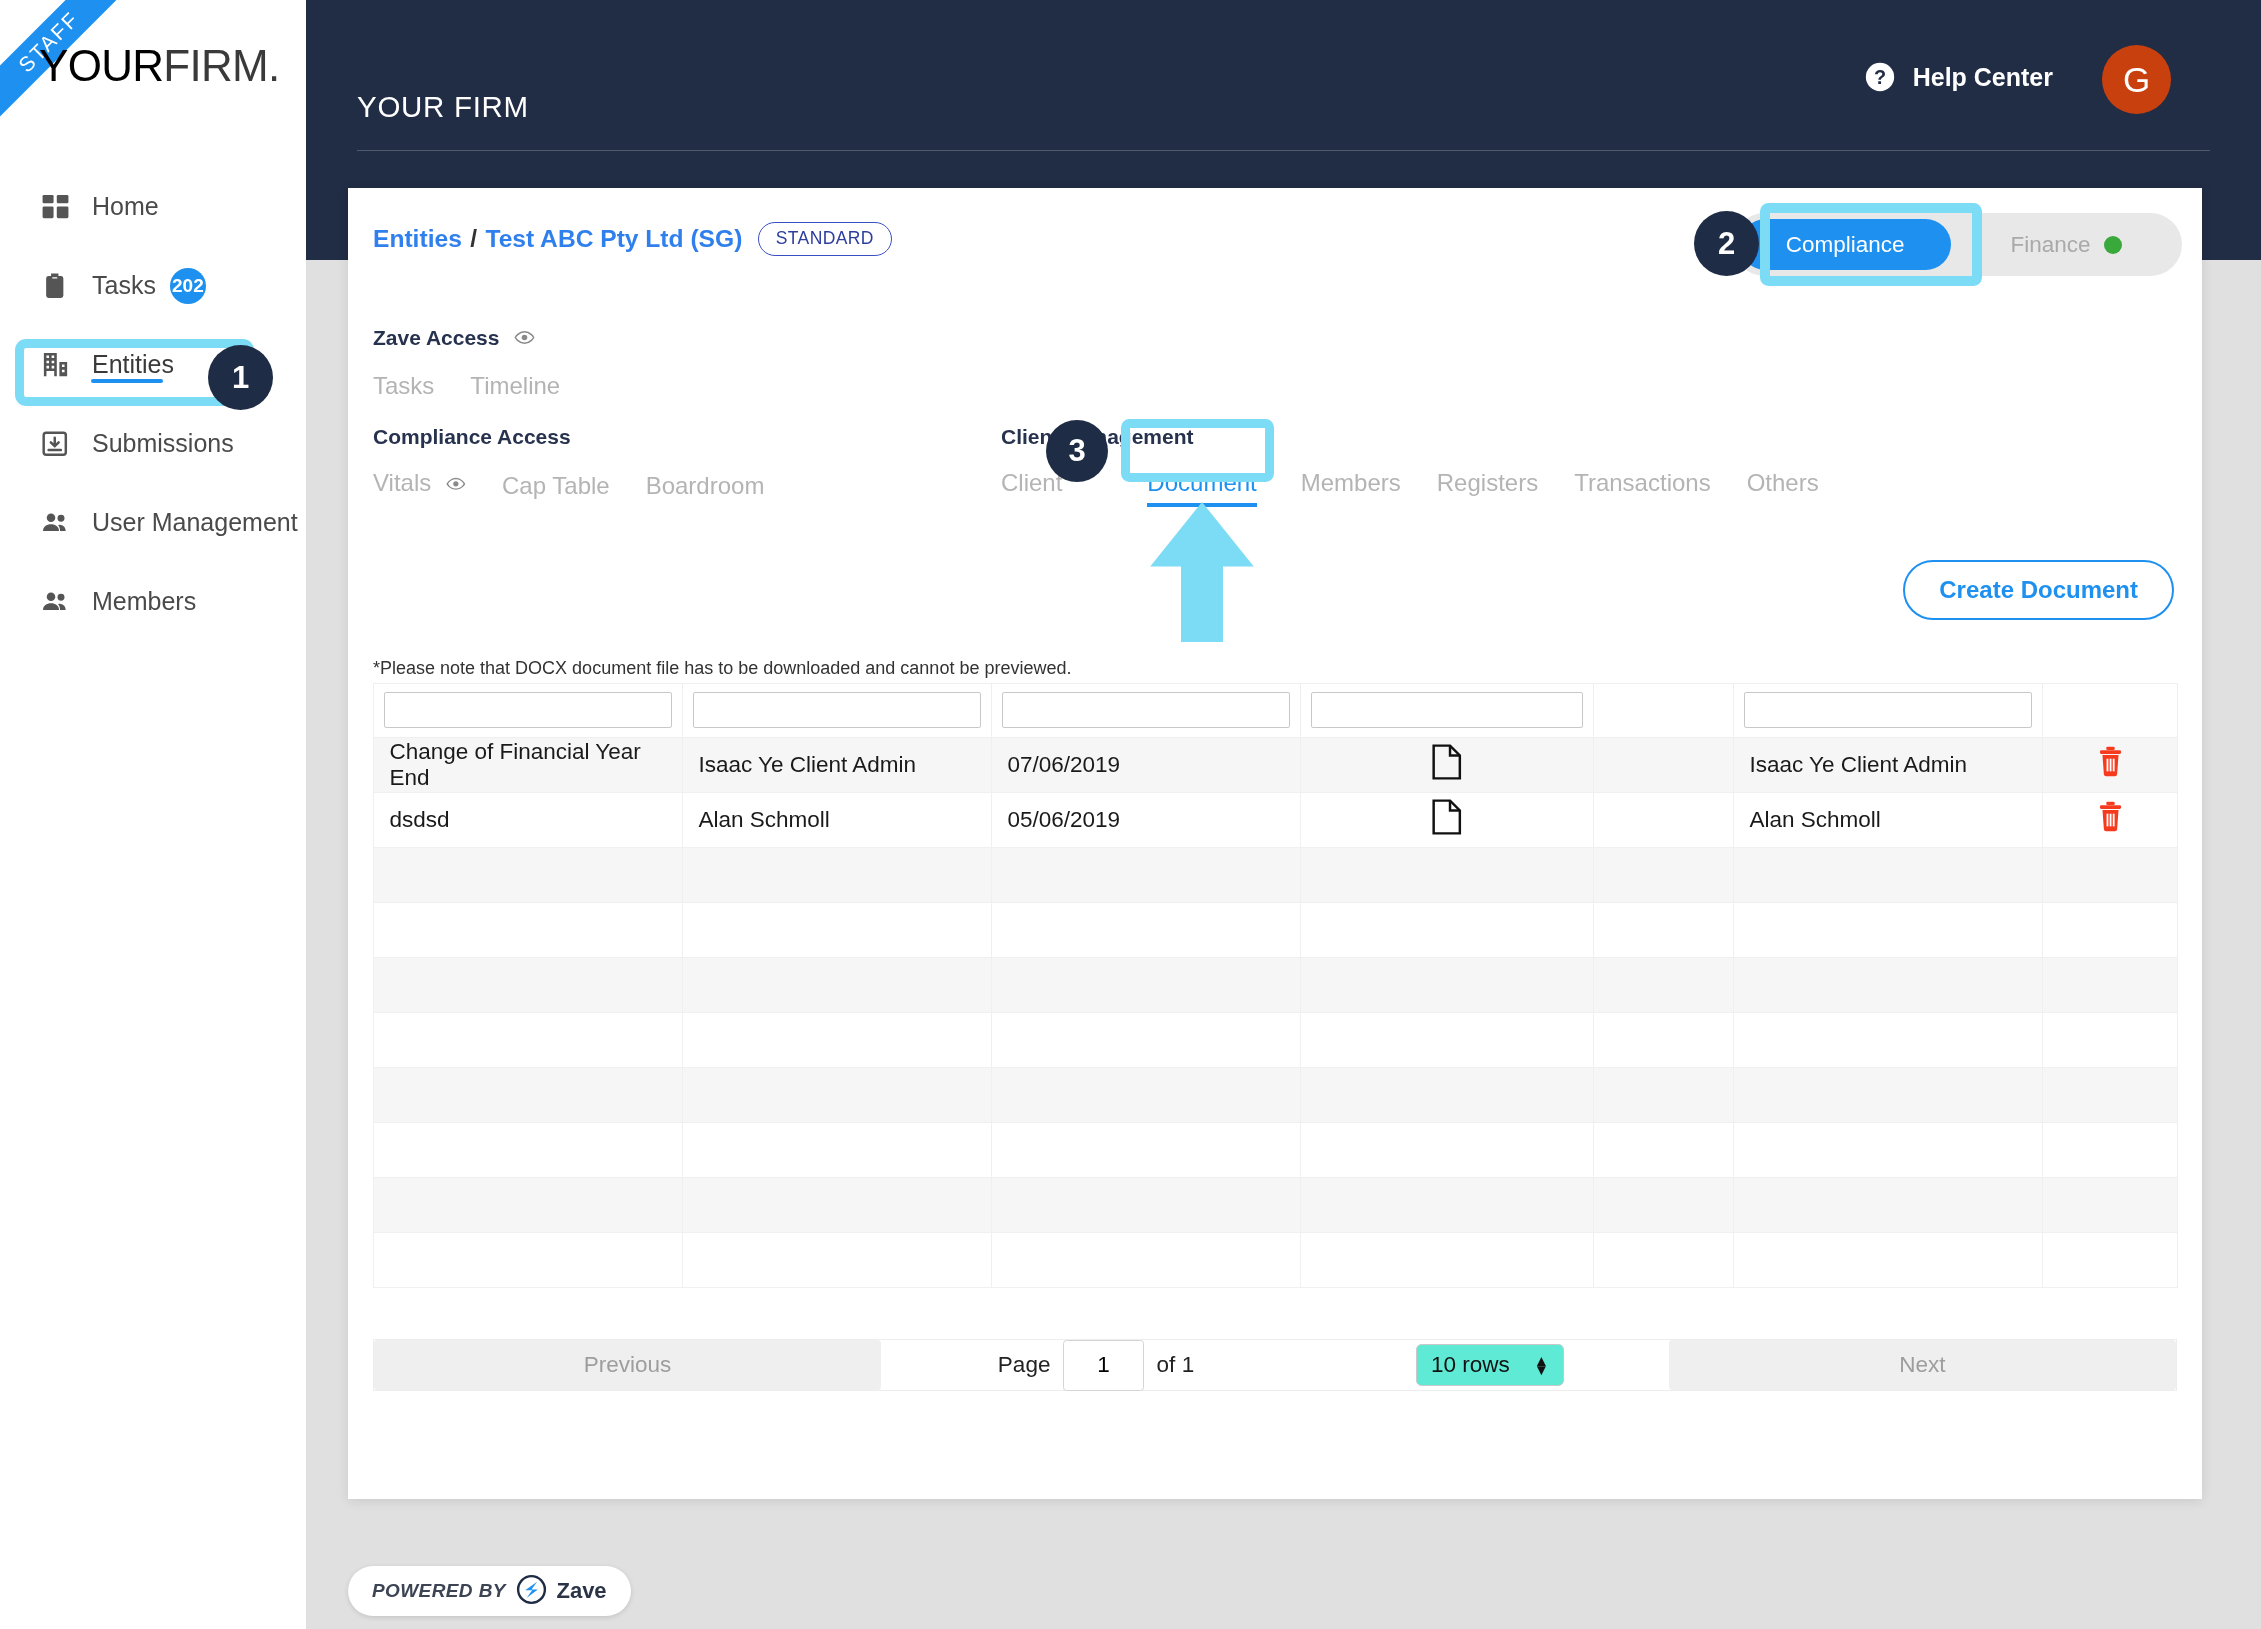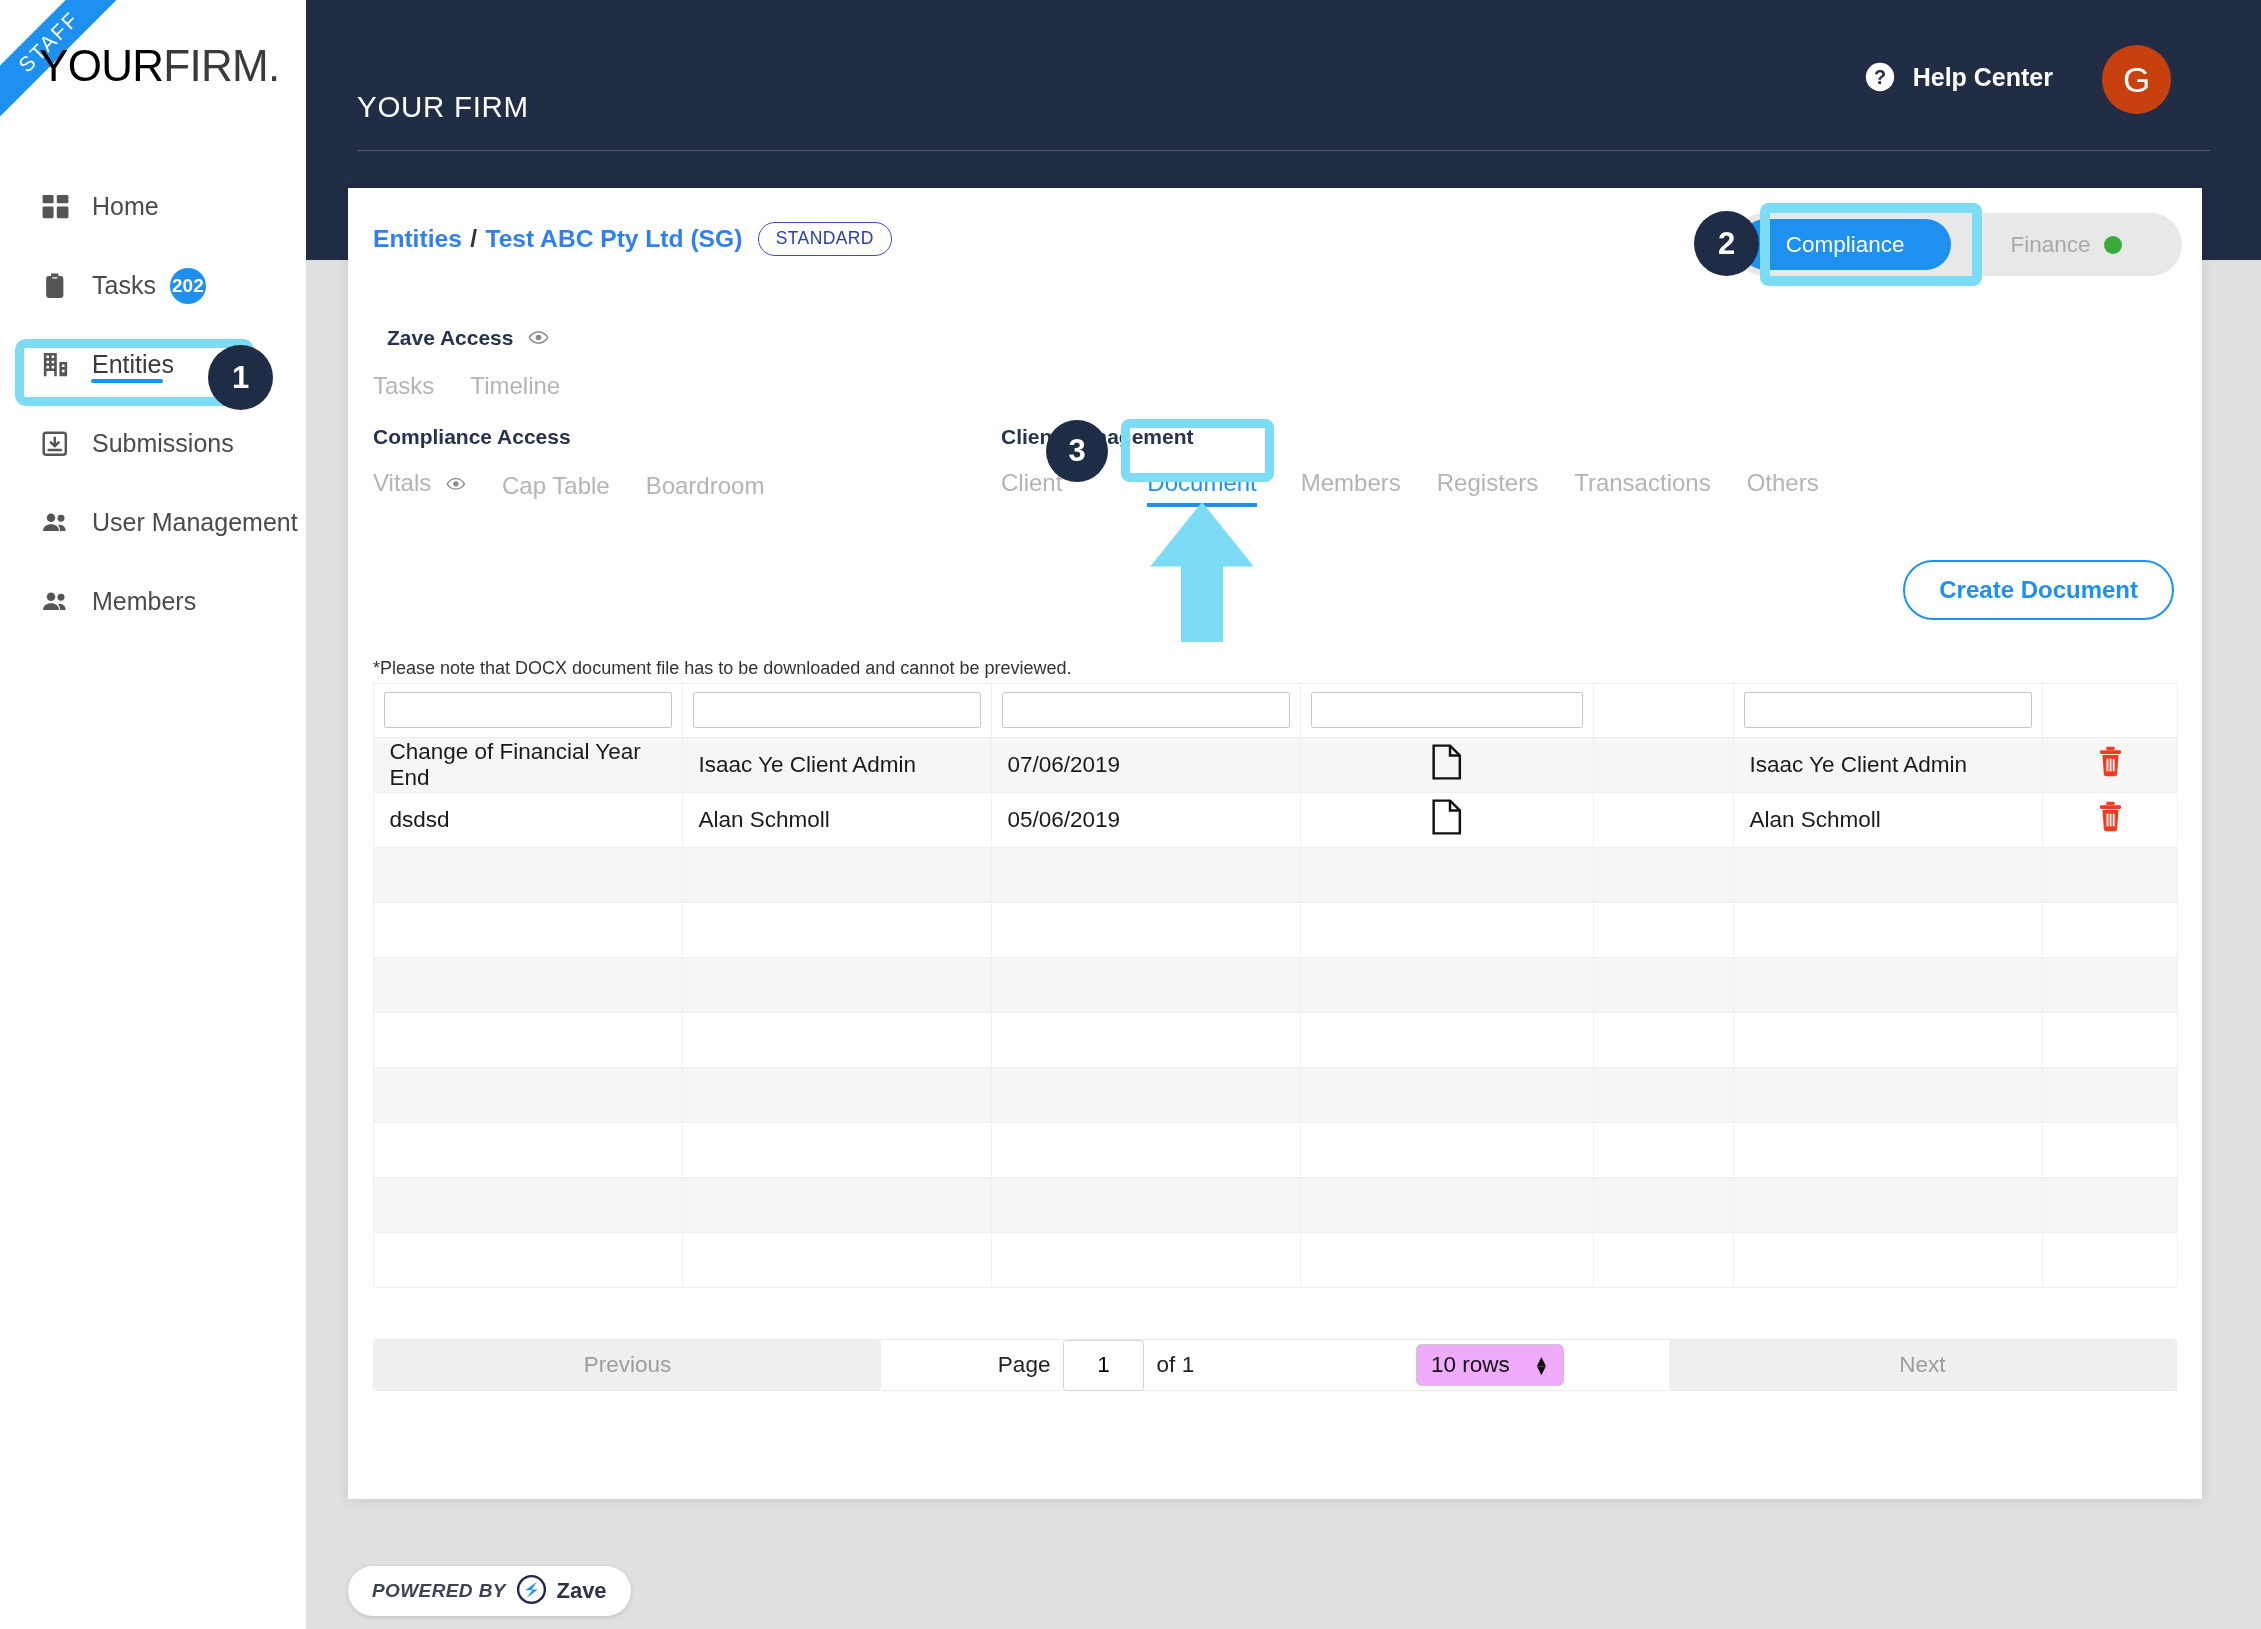--- a/index.html
+++ b/index.html
@@ -169,21 +169,21 @@
   .pg-btn { background: #EFEFEF; color: #9D9D9D; font-size: 22.5px;
             display: flex; align-items: center; justify-content: center; }
   .pg-prev { width: 507px; border-radius: 3.5px; }
   .pg-next { width: 507px; border-radius: 3.5px; margin-left: auto; }
   .pg-mid { display: flex; align-items: center; justify-content: center; gap: 12.6px;
             font-size: 22.5px; color: #222; flex: 1; margin-left: 36px; }
   .pg-input { width: 81px; height: 51px; border: 0.7px solid #D5D5D5; border-radius: 3.5px;
               text-align: center; font-size: 22.5px; background: #fff;
               font-family: "Liberation Sans", sans-serif; }
   .rows-sel { display: flex; align-items: center; gap: 24px; border: 0.7px solid #C9C9C9;
-              border-radius: 5.6px; padding: 7px 14px; font-size: 22.5px; background: #f0abfc;
+              border-radius: 5.6px; padding: 7px 14px; font-size: 22.5px; background: #5eead4;
               color: #111; }
   .updown { display: flex; flex-direction: column; line-height: .6; font-size: 15.4px; }
 
   .zave-badge {
     position: absolute; left: 348px; top: 1566px; background: #fff;
     border-radius: 28px; padding: 8.4px 24px; display: flex; align-items: center;
     gap: 9.8px; box-shadow: 0 1.4px 4.9px rgba(0,0,0,0.13);
   }
   .zave-text1 { font-size: 19px; font-style: italic; font-weight: 700;
                 color: #3C4454; letter-spacing: 0.4px; }
@@ -307,21 +307,21 @@
       <div class="seg-btn seg-active">
         <span>Compliance</span>
       </div>
       <div class="seg-btn seg-inactive">
         <span>Finance</span>
         <span class="green-dot"></span>
       </div>
     </div>
     <div class="hl-compliance"></div>
 
-    <div class="sec-title" style="left:39px; top:138px;">
+    <div class="sec-title" style="left:25px; top:138px;">
       <span>Zave Access</span>
       <span class="eye-ico">
         <svg width="21" height="21" viewBox="0 0 24 24" fill="none" stroke="#8A8A8A" stroke-width="1.7">
           <path d="M1.5 12S5 5.5 12 5.5 22.5 12 22.5 12 19 18.5 12 18.5 1.5 12 1.5 12z"></path>
             <circle cx="12" cy="12" r="3.2" fill="#8A8A8A" stroke="none"></circle>
         </svg>
       </span>
     </div>
     <div class="tabrow" style="left:25px; top:184px;">
       <span class="tab">Tasks</span>

